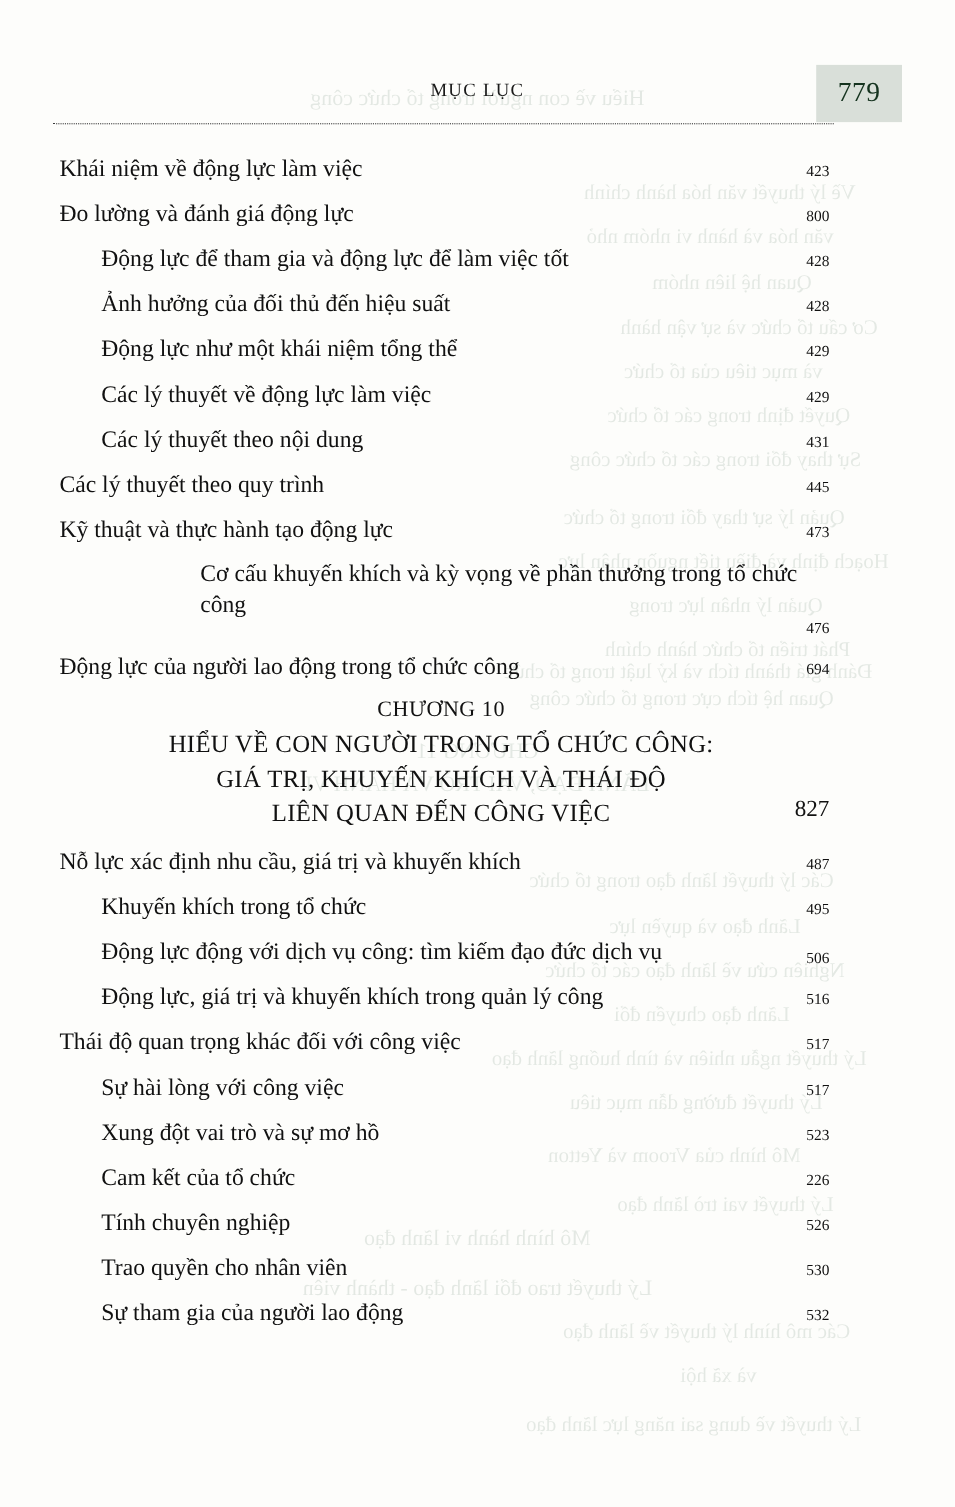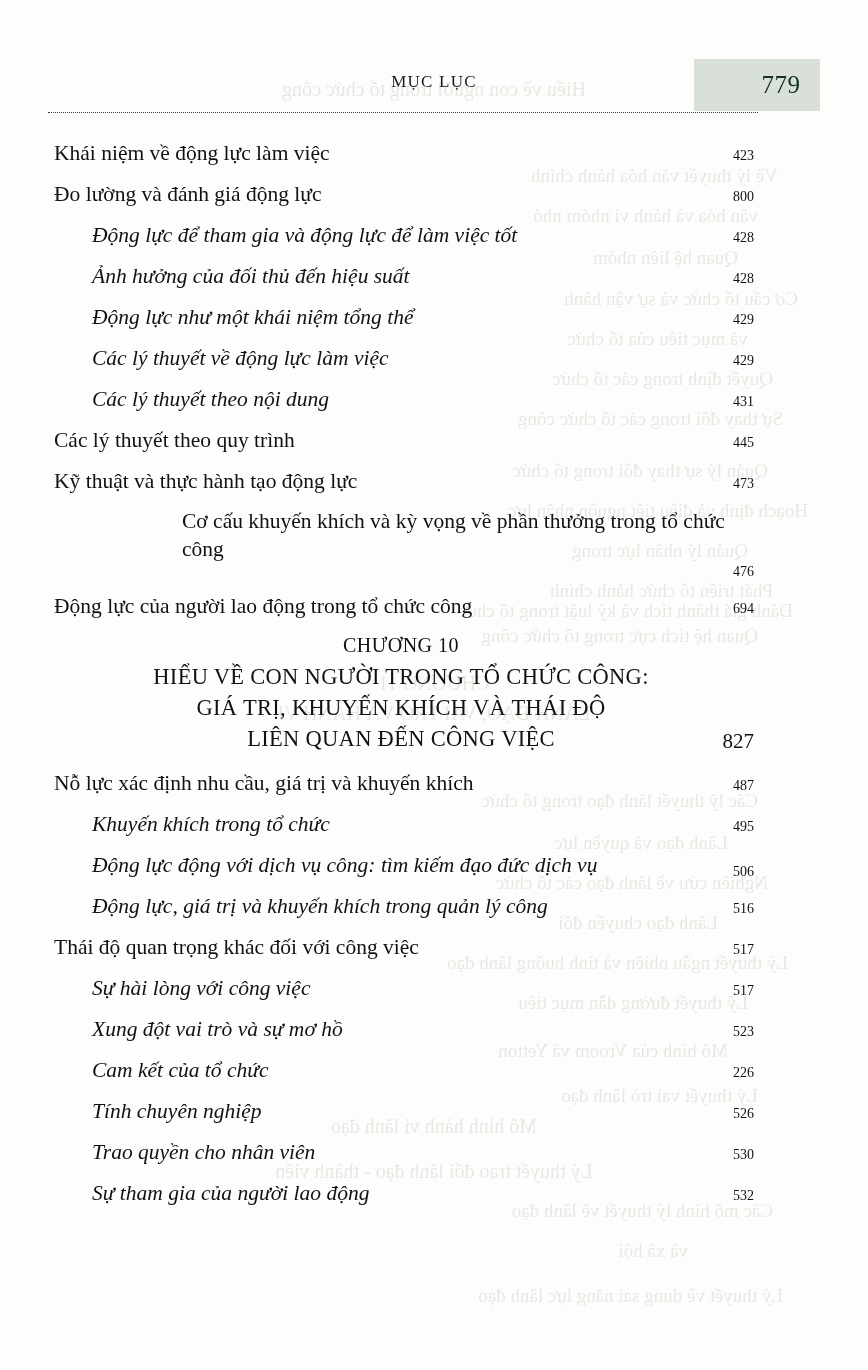--- a/index.html
+++ b/index.html
@@ -38,21 +38,20 @@
   .page-number-box {
     position: absolute;
     top: -13px;
     right: 0px;
     width: 78px;
     height: 52px;
     background: #d9dfd9;
     display: flex;
     align-items: center;
     justify-content: center;
-    padding-left: 48px;
   }
   .page-number {
     font-size: 25px;
     color: #15331f;
     letter-spacing: 0.5px;
   }
   .header-rule {
     position: absolute;
     top: 40px;
     left: 0;
@@ -81,21 +80,20 @@
   }
   .toc-page {
     font-size: 14px;
     min-width: 52px;
     text-align: right;
     white-space: nowrap;
   }
   .lvl-1 .toc-label { padding-left: 6px; font-family: Liberation Serif, serif; }
   .lvl-2 .toc-label {
     padding-left: 44px;
-    font-style: italic;
   }
   .lvl-2 .toc-page { font-style: normal; }
   .two-line .toc-label { max-width: 560px; }
   .spread .toc-label {
     max-width: 520px;
   }
 
   
   .chapter {
     margin-bottom: 16px;
@@ -108,21 +106,21 @@
     margin-bottom: 4px;
   }
   .chapter-title {
     font-size: 22.5px;
     letter-spacing: 0.3px;
     line-height: 1.38;
   }
   .chapter-line-3 {
     position: relative;
     display: flex;
-    align-items: flex-end;
+    align-items: flex-start;
     justify-content: center;
   }
   .chapter-page {
     position: absolute;
     right: 0;
     font-size: 21px;
     min-width: 52px;
     text-align: right;
   }
 

